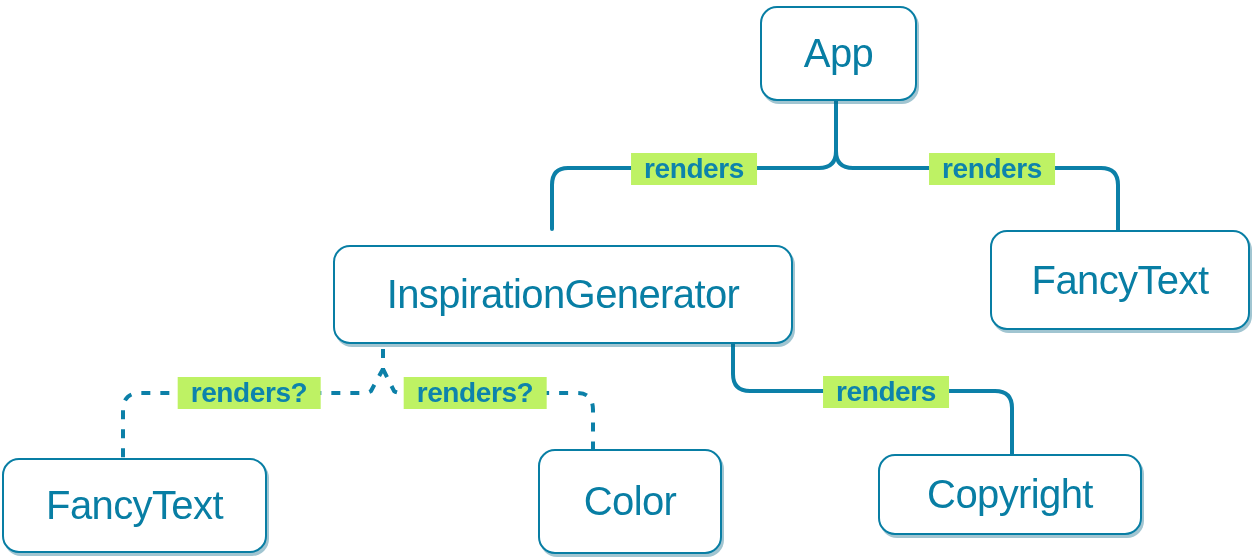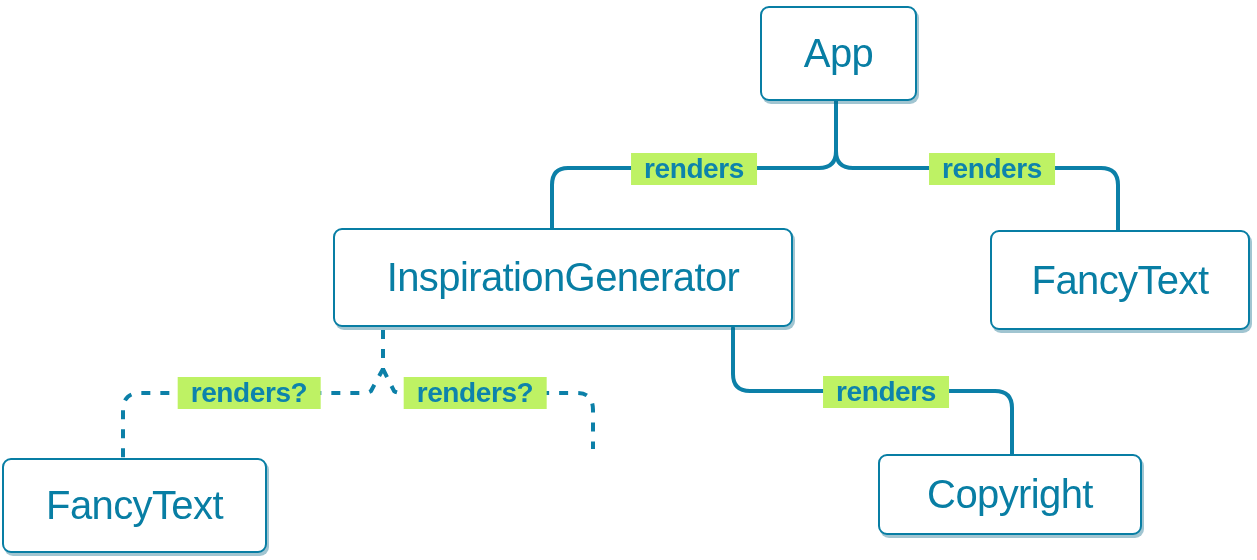--- a/index.html
+++ b/index.html
@@ -44,31 +44,31 @@
     line-height: 1;
   }
   .node {
     position: absolute;
     z-index: 3;
     display: flex;
     align-items: center;
     justify-content: center;
     background: #ffffff;
     border: 2.5px solid #087ea4;
-    border-radius: 9px;
+    border-radius: 17px;
     box-shadow: 2px 3px 0 rgba(8, 102, 135, 0.38);
     color: #087ea4;
     font-size: 40px;
     font-weight: 500;
     letter-spacing: -0.6px;
     white-space: nowrap;
     box-sizing: border-box;
   }
   #node-app            { left: 760px; top: 6px;   width: 157px; height: 95px; }
-  #node-ig             { left: 333px; top: 228px; width: 460px; height: 99px; }
+  #node-ig             { left: 333px; top: 245px; width: 460px; height: 99px; }
   #node-ft-top         { left: 990px; top: 230px; width: 260px; height: 100px; }
   #node-ft-bottom      { left: 2px;   top: 458px; width: 265px; height: 95px; }
   #node-color          { left: 538px; top: 449px; width: 184px; height: 105px; }
   #node-copyright      { left: 878px; top: 454px; width: 264px; height: 81px; }
   #edge-label-0 { left: 694px; top: 169px; }
   #edge-label-1 { left: 992px; top: 169px; }
   #edge-label-4 { left: 886px; top: 392px; }
   #edge-label-2 { left: 249px; top: 393px; }
   #edge-label-3 { left: 475px; top: 393px; }
 </style>
@@ -100,18 +100,21 @@
   </div>
 
   <div class="node" id="node-ft-top">
     <span>FancyText</span>
   </div>
 
   <div class="node" id="node-ft-bottom">
     <span>FancyText</span>
   </div>
 
+  <div class="node" id="node-color">
+    <span>Color</span>
+  </div>
 
   <div class="node" id="node-copyright">
     <span>Copyright</span>
   </div>
 
 </div>
 
 </body></html>

